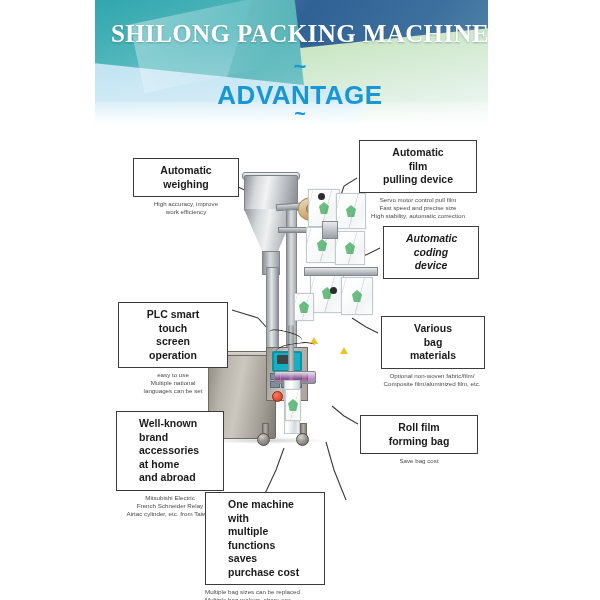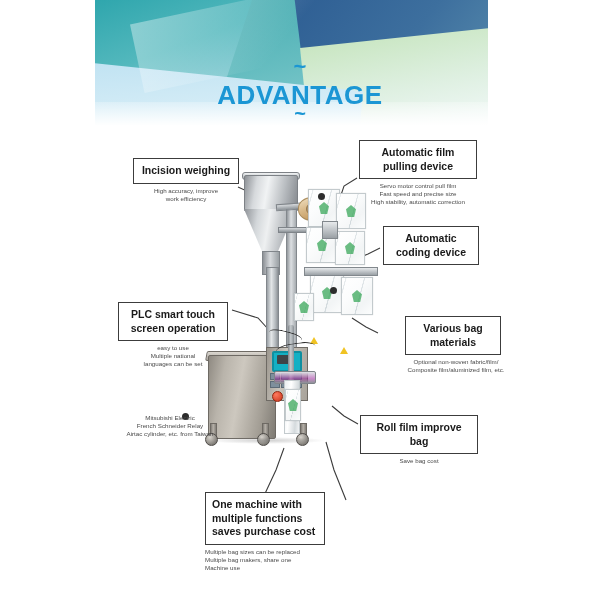--- a/index.html
+++ b/index.html
@@ -88,21 +88,21 @@
   
   .callout{position:absolute;}
   .cbox{
     border:1.4px solid #3c3c3c;
     background:#ffffff;
     color:#1a1a1a;
     font-weight:bold;
     font-size:10.5px;
     line-height:13.5px;
     text-align:center;
-    padding:5px 6px;
+    padding:5px 22px;
     box-sizing:border-box;
   }
   .cbox.left{text-align:left;}
   .csub{
     font-size:6.2px;
     line-height:8.2px;
     color:#4a4a4a;
     text-align:center;
     font-weight:normal;
     margin-top:3px;
@@ -274,20 +274,21 @@
   <div class="banner">
     <div class="bg-teal"></div>
     <div class="bg-midteal"></div>
     <div class="bg-darkblue"></div>
     <div class="bg-green"></div>
     <div class="bg-pale"></div>
     <div class="bg-sheen"></div>
     <div class="bg-white-bottom"></div>
   </div>
 
+  <div class="main-title">SHILONG PACKING MACHINE</div>
   <div class="tilde-top">~</div>
   <div class="sub-title">ADVANTAGE</div>
   <div class="tilde-bot">~</div>
 
   <svg class="leaders">
     <g stroke="#3c3c3c" stroke-width="1.1" fill="none">
 
       <path d="M238 187 L262 198 L272 212"></path>
 
       <path d="M357 178 L344 186 L340 198"></path>
@@ -383,59 +384,62 @@
     <div class="leg" style="left:-12px;top:248px;width:5px;height:14px;"></div>
     <div class="leg" style="left:40px;top:248px;width:5px;height:14px;"></div>
     <div class="leg" style="left:78px;top:248px;width:5px;height:14px;"></div>
     <div class="caster" style="left:-17px;top:258px;"></div>
     <div class="caster" style="left:35px;top:258px;"></div>
     <div class="caster" style="left:74px;top:258px;"></div>
     <div class="shadow"></div>
   </div>
 
   <div class="callout" style="left:133px;top:158px;width:106px;">
-    <div class="cbox">Incision weighing</div>
+    <div class="cbox">Automatic weighing</div>
     <div class="csub">High accuracy, improve
 work efficiency</div>
   </div>
 
   <div class="callout" style="left:359px;top:140px;width:118px;">
     <div class="cbox" style="white-space:pre-line;">Automatic film
 pulling device</div>
     <div class="csub">Servo motor control pull film
 Fast speed and precise size
 High stability, automatic correction</div>
   </div>
 
   <div class="callout" style="left:383px;top:226px;width:96px;">
-    <div class="cbox" style="white-space:pre-line;">Automatic
+    <div class="cbox" style="white-space:pre-line;font-style:italic;">Automatic
 coding device</div>
   </div>
 
   <div class="callout" style="left:118px;top:302px;width:110px;">
     <div class="cbox" style="white-space:pre-line;">PLC smart touch
 screen operation</div>
     <div class="csub">easy to use
 Multiple national
 languages can be set</div>
   </div>
 
-  <div class="callout" style="left:381px;top:316px;width:96px;margin-left:24px;">
+  <div class="callout" style="left:381px;top:316px;width:104px;">
     <div class="cbox" style="white-space:pre-line;">Various bag
 materials</div>
     <div class="csub" style="width:150px;margin-left:-24px;">Optional non-woven fabric/film/
 Composite film/aluminized film, etc.</div>
   </div>
 
   <div class="callout" style="left:360px;top:415px;width:118px;">
-    <div class="cbox">Roll film improve bag</div>
+    <div class="cbox">Roll film forming bag</div>
     <div class="csub">Save bag cost</div>
   </div>
 
   <div class="callout" style="left:116px;top:411px;width:108px;">
+    <div class="cbox left" style="white-space:pre-line;">Well-known brand
+accessories at home
+and abroad</div>
     <div class="csub" style="width:140px;margin-left:-16px;">Mitsubishi Electric
 French Schneider Relay
 Airtac cylinder, etc. from Taiwan</div>
   </div>
 
   <div class="callout" style="left:205px;top:492px;width:120px;">
     <div class="cbox left" style="white-space:pre-line;">One machine with
 multiple functions
 saves purchase cost</div>
     <div class="csub left" style="width:140px;">Multiple bag sizes can be replaced

